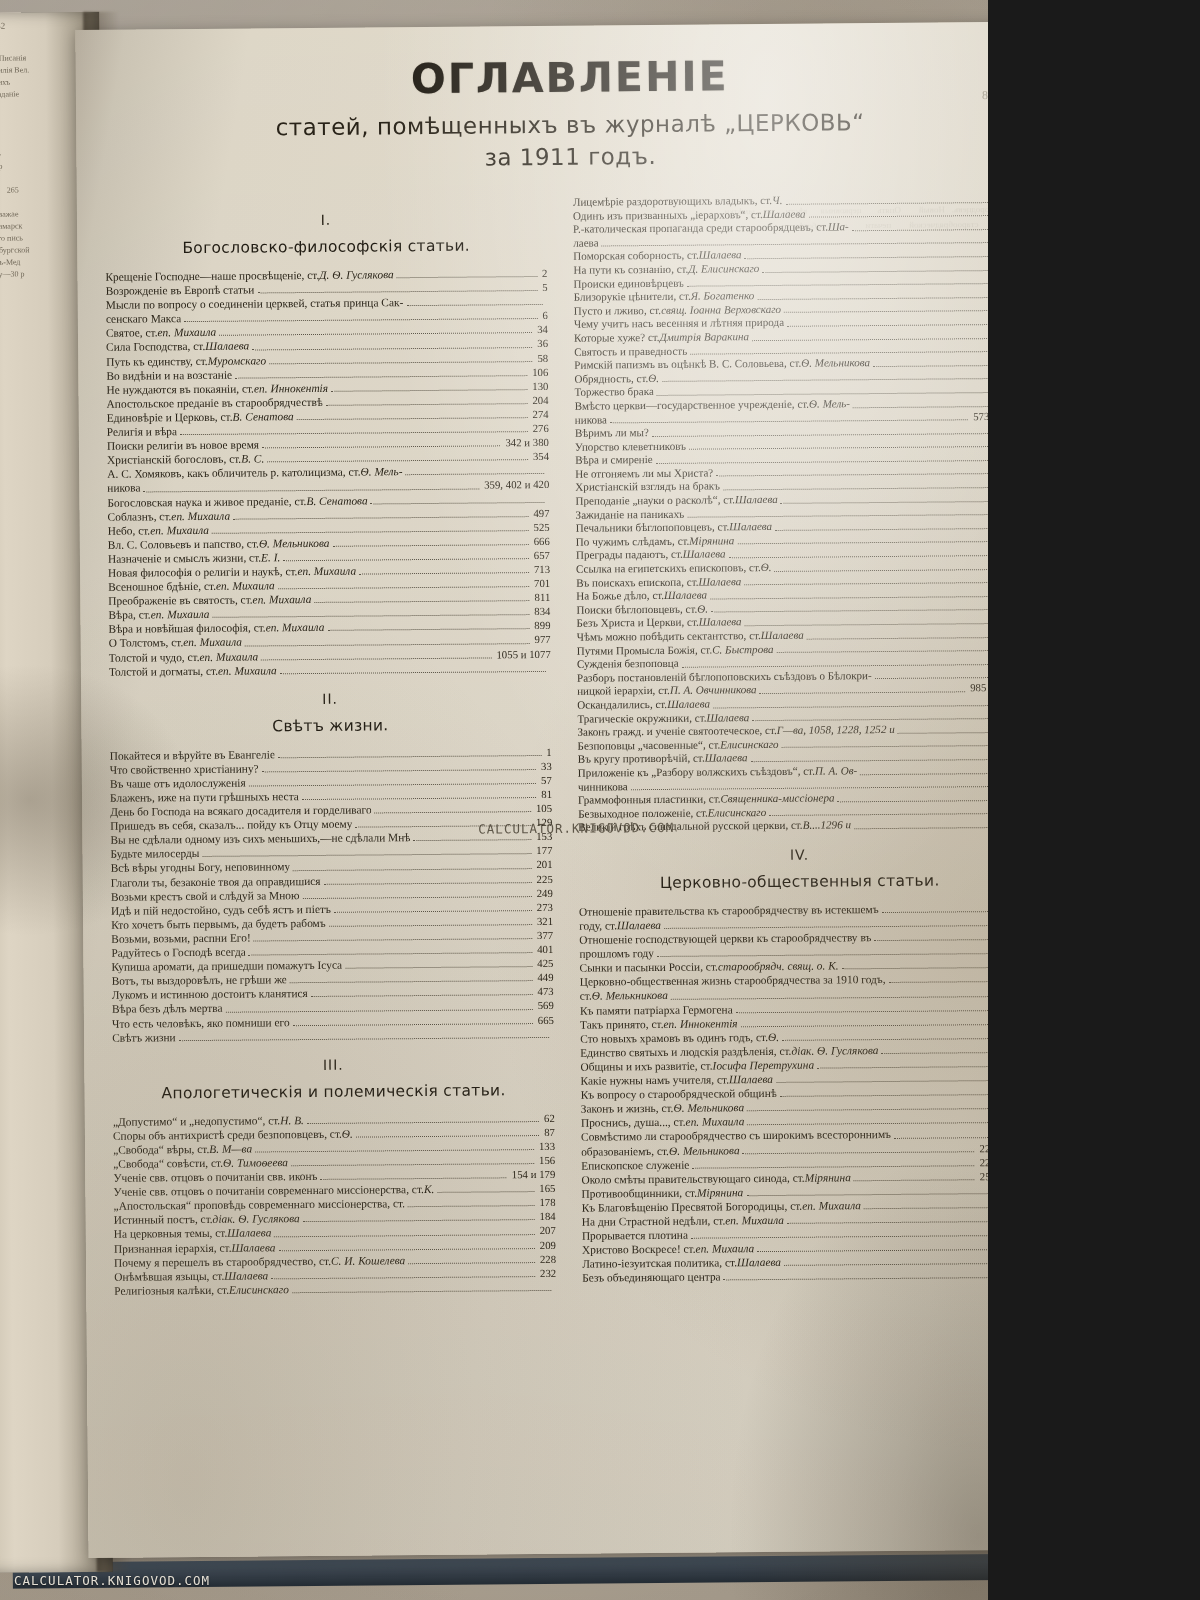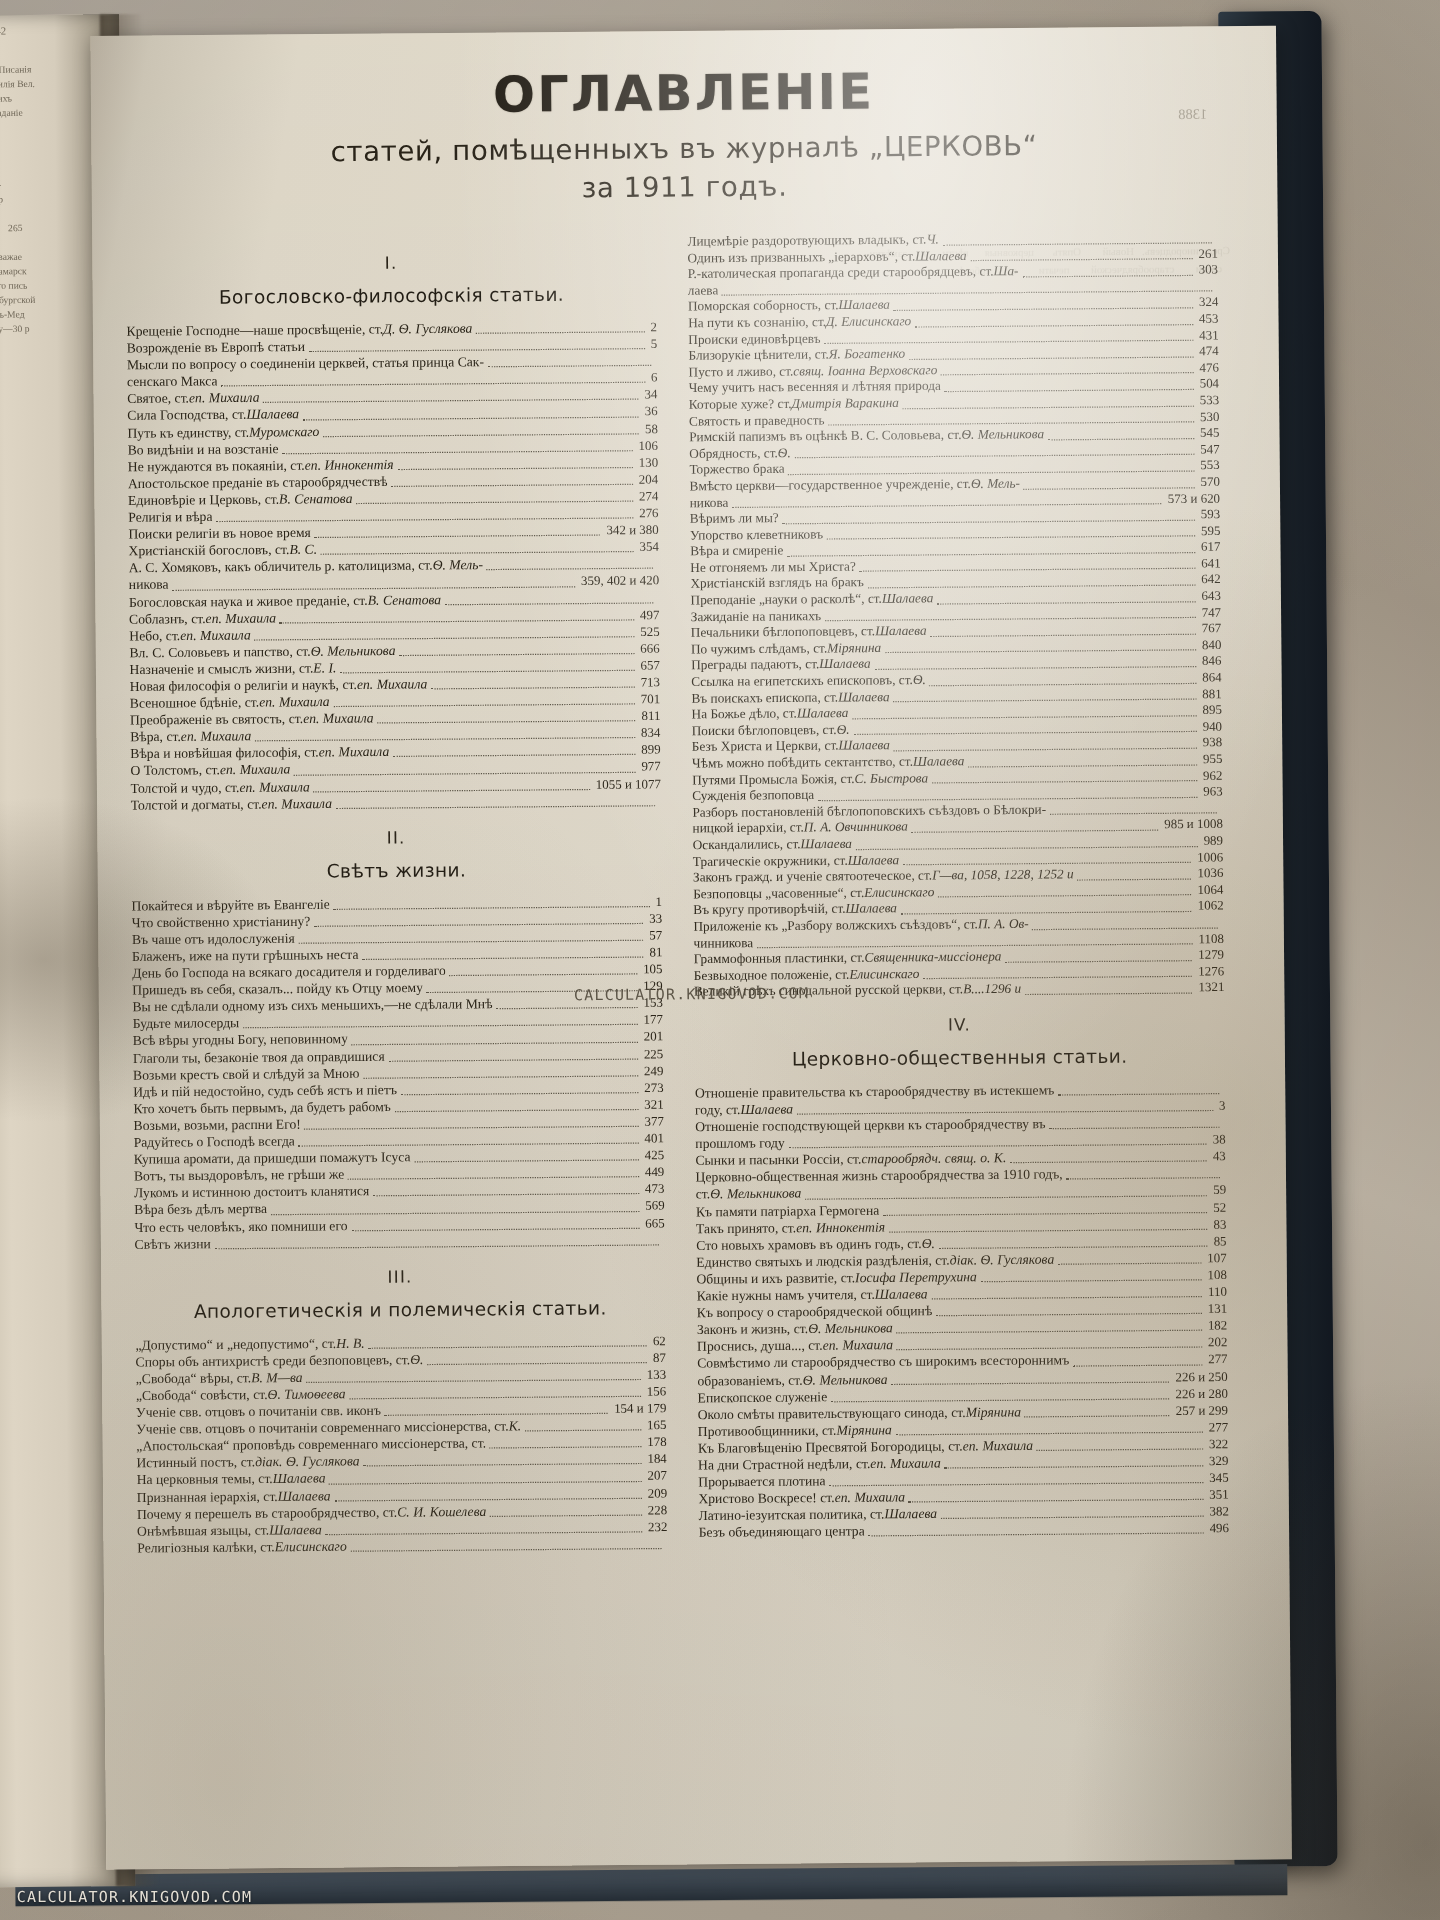--- a/index.html
+++ b/index.html
@@ -8,21 +8,21 @@
     background: #1a1a1a;
   }
   body {
     width: 1200px;
     height: 1600px;
     overflow: hidden;
     font-family: "Liberation Serif", serif;
   }
   #stage {
     position: relative;
-    width: 1200px;
+    width: 988px;
     height: 1600px;
     background:
       radial-gradient(ellipse at 20% 10%, #d9cfc2 0%, #c9bda e 30%, #b9ac9a 60%, #a89b89 100%);
     background-color: #c2b6a4;
     overflow: hidden;
   }
   
   .table-bg {
     position: absolute;
     inset: 0;

